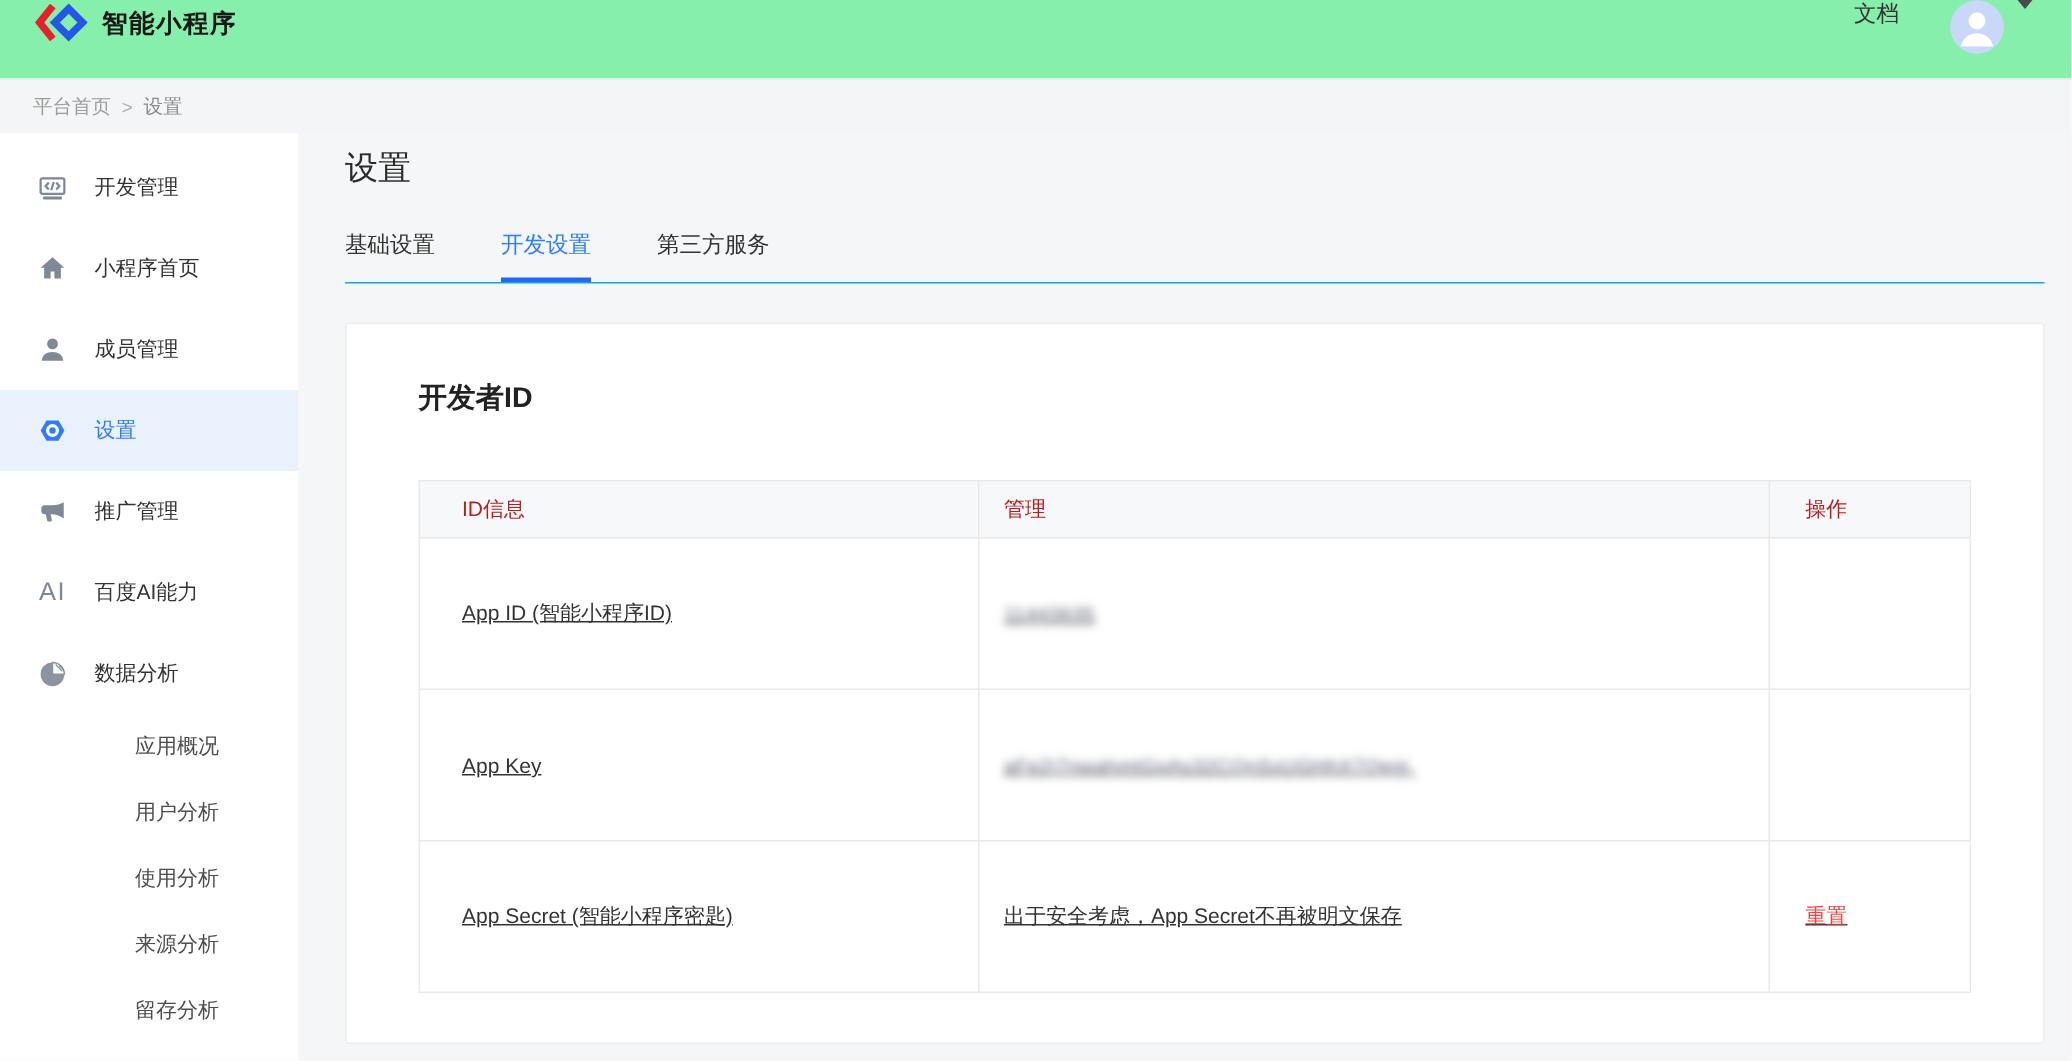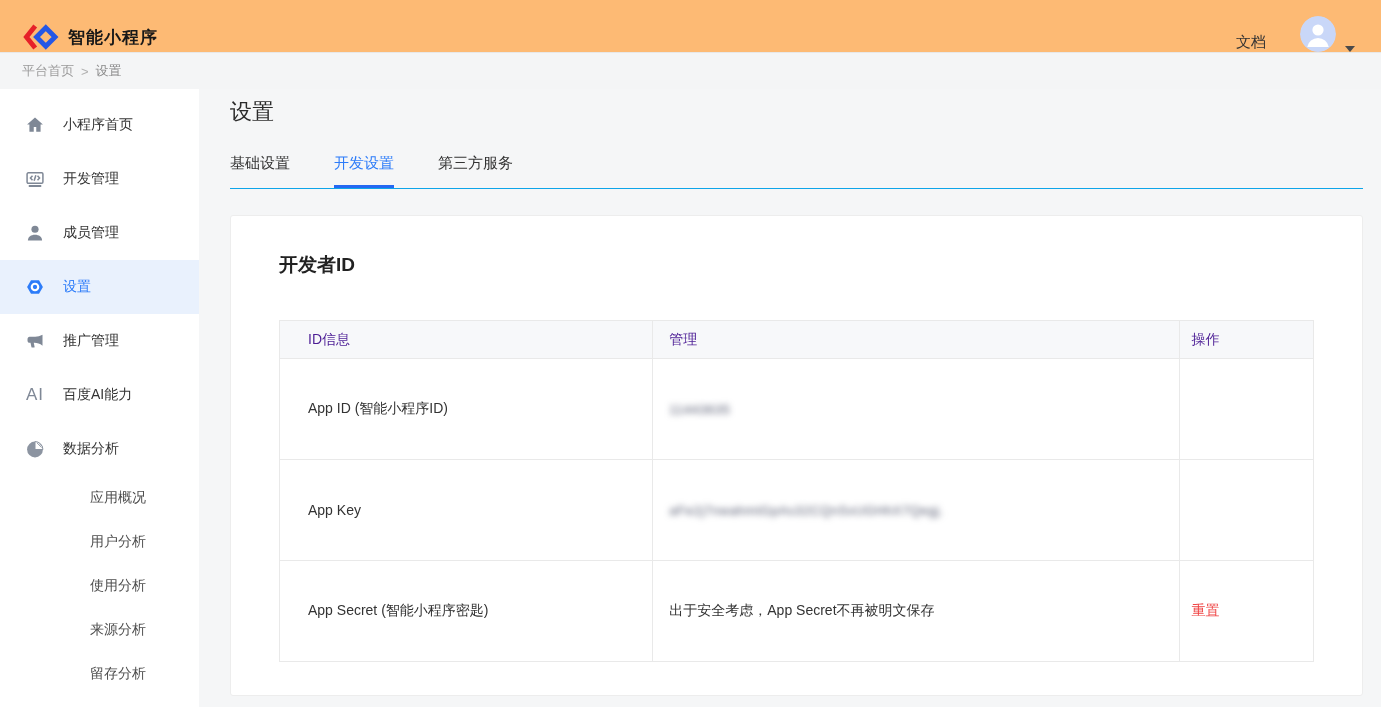--- a/index.html
+++ b/index.html
@@ -1,21 +1,21 @@
 <!DOCTYPE html>
 <html><head>
 <meta charset="utf-8">
 <style>
   * { margin:0; padding:0; box-sizing:border-box; }
   html,body { width:1381px; height:707px; overflow:hidden;
     font-family:"Liberation Sans","DejaVu Sans",sans-serif; background:#f5f6f7; }
 
   
-  .topbar { height:53px; background:#fdba74; border-bottom:1px solid #e8e8e8;
-    display:flex; align-items:flex-end; padding:0 26px 0 22px; }
+  .topbar { height:53px; background:#86efac; border-bottom:1px solid #e8e8e8;
+    display:flex; align-items:flex-start; padding:0 26px 0 22px; }
   .brand { display:flex; align-items:center; gap:9px; }
   .brand-name { font-size:17px; font-weight:700; color:#181818; letter-spacing:1px; }
   .topbar-spacer { flex:1; }
   .doc-link { font-size:15px; color:#333; margin-right:34px; cursor:pointer; }
   .avatar { width:36px; height:36px; border-radius:50%; overflow:hidden; cursor:pointer; }
   .caret { width:0; height:0; margin-left:9px; cursor:pointer;
     border-left:5px solid transparent; border-right:5px solid transparent;
     border-top:6px solid #4a4a4a; }
 
   
@@ -47,25 +47,25 @@
     cursor:pointer; border-bottom:3px solid transparent; }
   .tab.active { color:#2d7cf9; font-weight:500; border-bottom-color:#2468f2; }
 
   .card { margin-top:26px; background:#fff; border:1px solid #ededed; border-radius:3px;
     height:481px; padding:36px 48px 0 48px; }
   .card-heading { font-size:19px; font-weight:600; color:#222; }
 
   table.dev-table { width:100%; border-collapse:collapse; margin-top:42px; table-layout:fixed; }
   .dev-table th, .dev-table td { border:1px solid #e9e9e9; text-align:left;
     font-size:14px; font-weight:400; }
-  .dev-table th { height:38px; background:#f7f8fa; color:#4c1d95; }
-  .dev-table td { color:#333; }
+  .dev-table th { height:38px; background:#f7f8fa; color:#b91c1c; }
+  .dev-table td { color:#333;text-decoration:underline; }
   .dev-table .col-id   { width:36.1%; padding-left:28px; }
   .dev-table .col-mgmt { width:50.9%; padding-left:16px; }
-  .dev-table .col-act  { width:13.0%; padding-left:12px; }
+  .dev-table .col-act  { width:13.0%; padding-left:24px; }
   .dev-table tr.data-row td { height:101px; }
   .blurred { filter:blur(3px); color:#555a70; font-size:13px; letter-spacing:.5px;
     user-select:none; }
   .action-link { color:#ef4444; cursor:pointer; }
 </style>
 </head>
 <body>
 
 <div class="topbar">
   <div class="brand">
@@ -94,43 +94,43 @@
   <span class="sep">&gt;</span>
   <span class="crumb-current">设置</span>
 </div>
 
 <div class="content-row">
 
   <div class="sidebar">
 
     <div class="nav-item">
       <span class="nav-icon">
-        <svg width="20" height="20" viewBox="0 0 24 24" fill="currentColor">
-          <path d="M12 3 L21.5 11.3 h-2.8 v8.7 h-5.2 v-5.6 h-3 v5.6 H5.3 v-8.7 H2.5 Z"></path>
-        </svg>
-      </span>
-      <span>小程序首页</span>
-    </div>
-
-    <div class="nav-item">
-      <span class="nav-icon">
         <svg width="21" height="21" viewBox="0 0 24 24" fill="none" stroke="currentColor" stroke-width="1.8">
           <rect x="2.5" y="4" width="19" height="12.5" rx="1.5"></rect>
           <path d="M9 7.5 L6.5 10.2 L9 13"></path>
           <path d="M15 7.5 L17.5 10.2 L15 13"></path>
           <path d="M13 7 L11 13.6"></path>
           <path d="M4.5 19.8 h15" stroke-width="2.4"></path>
         </svg>
       </span>
       <span>开发管理</span>
     </div>
 
     <div class="nav-item">
       <span class="nav-icon">
         <svg width="20" height="20" viewBox="0 0 24 24" fill="currentColor">
+          <path d="M12 3 L21.5 11.3 h-2.8 v8.7 h-5.2 v-5.6 h-3 v5.6 H5.3 v-8.7 H2.5 Z"></path>
+        </svg>
+      </span>
+      <span>小程序首页</span>
+    </div>
+
+    <div class="nav-item">
+      <span class="nav-icon">
+        <svg width="20" height="20" viewBox="0 0 24 24" fill="currentColor">
           <circle cx="12" cy="7.5" r="4.3"></circle>
           <path d="M3.5 21 c0-4.5 3.8-7 8.5-7 s8.5 2.5 8.5 7 z"></path>
         </svg>
       </span>
       <span>成员管理</span>
     </div>
 
     <div class="nav-item active">
       <span class="nav-icon">
         <svg width="22" height="22" viewBox="0 0 24 24">

